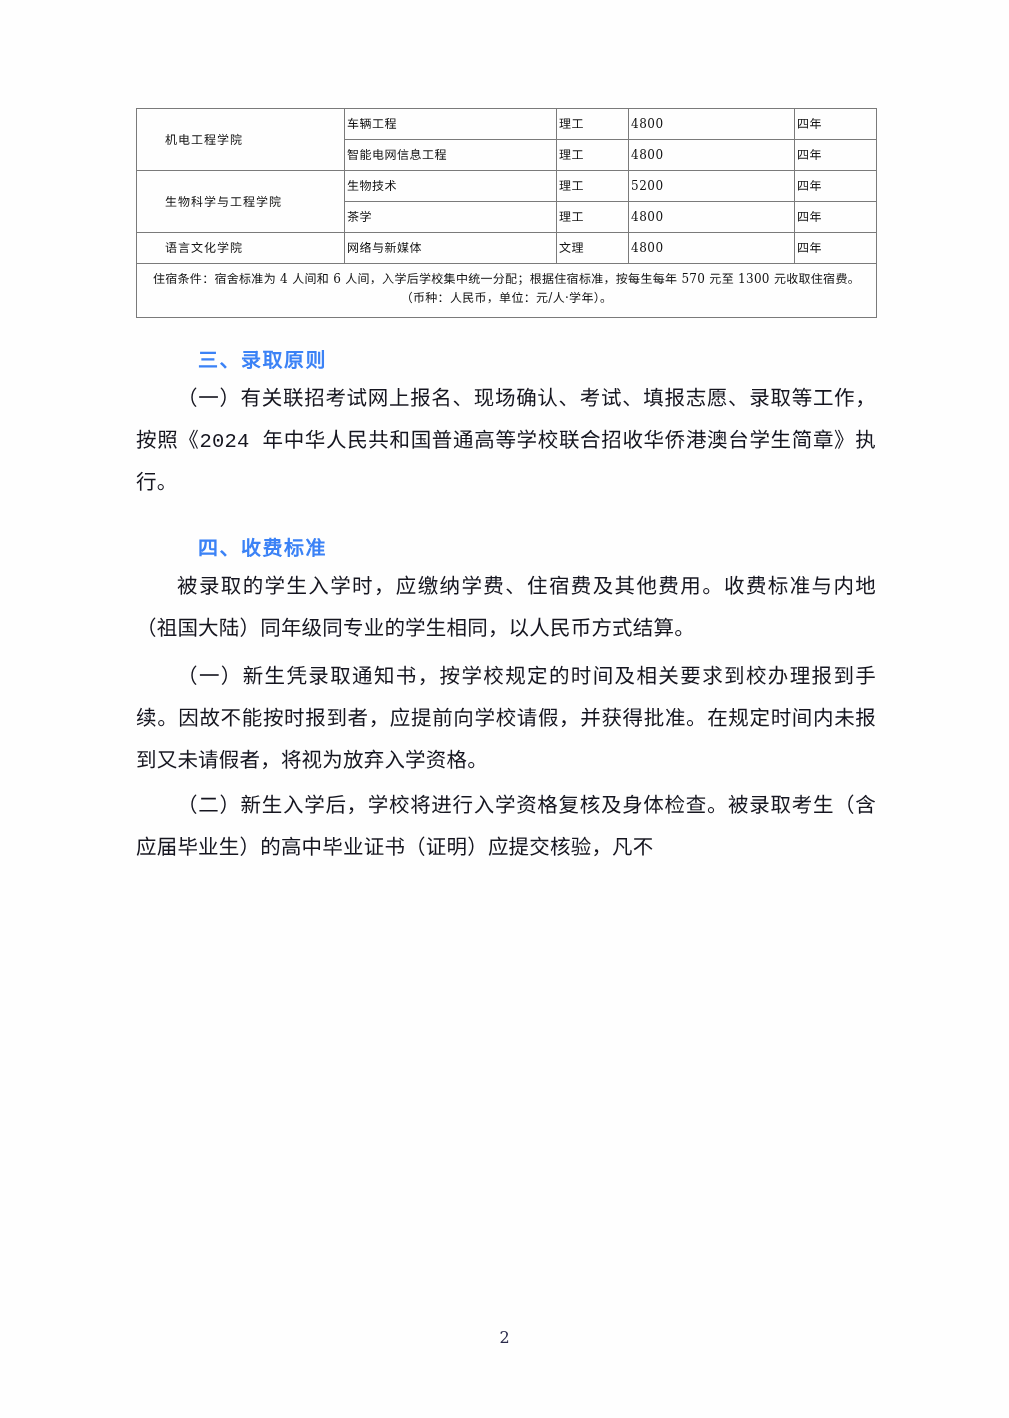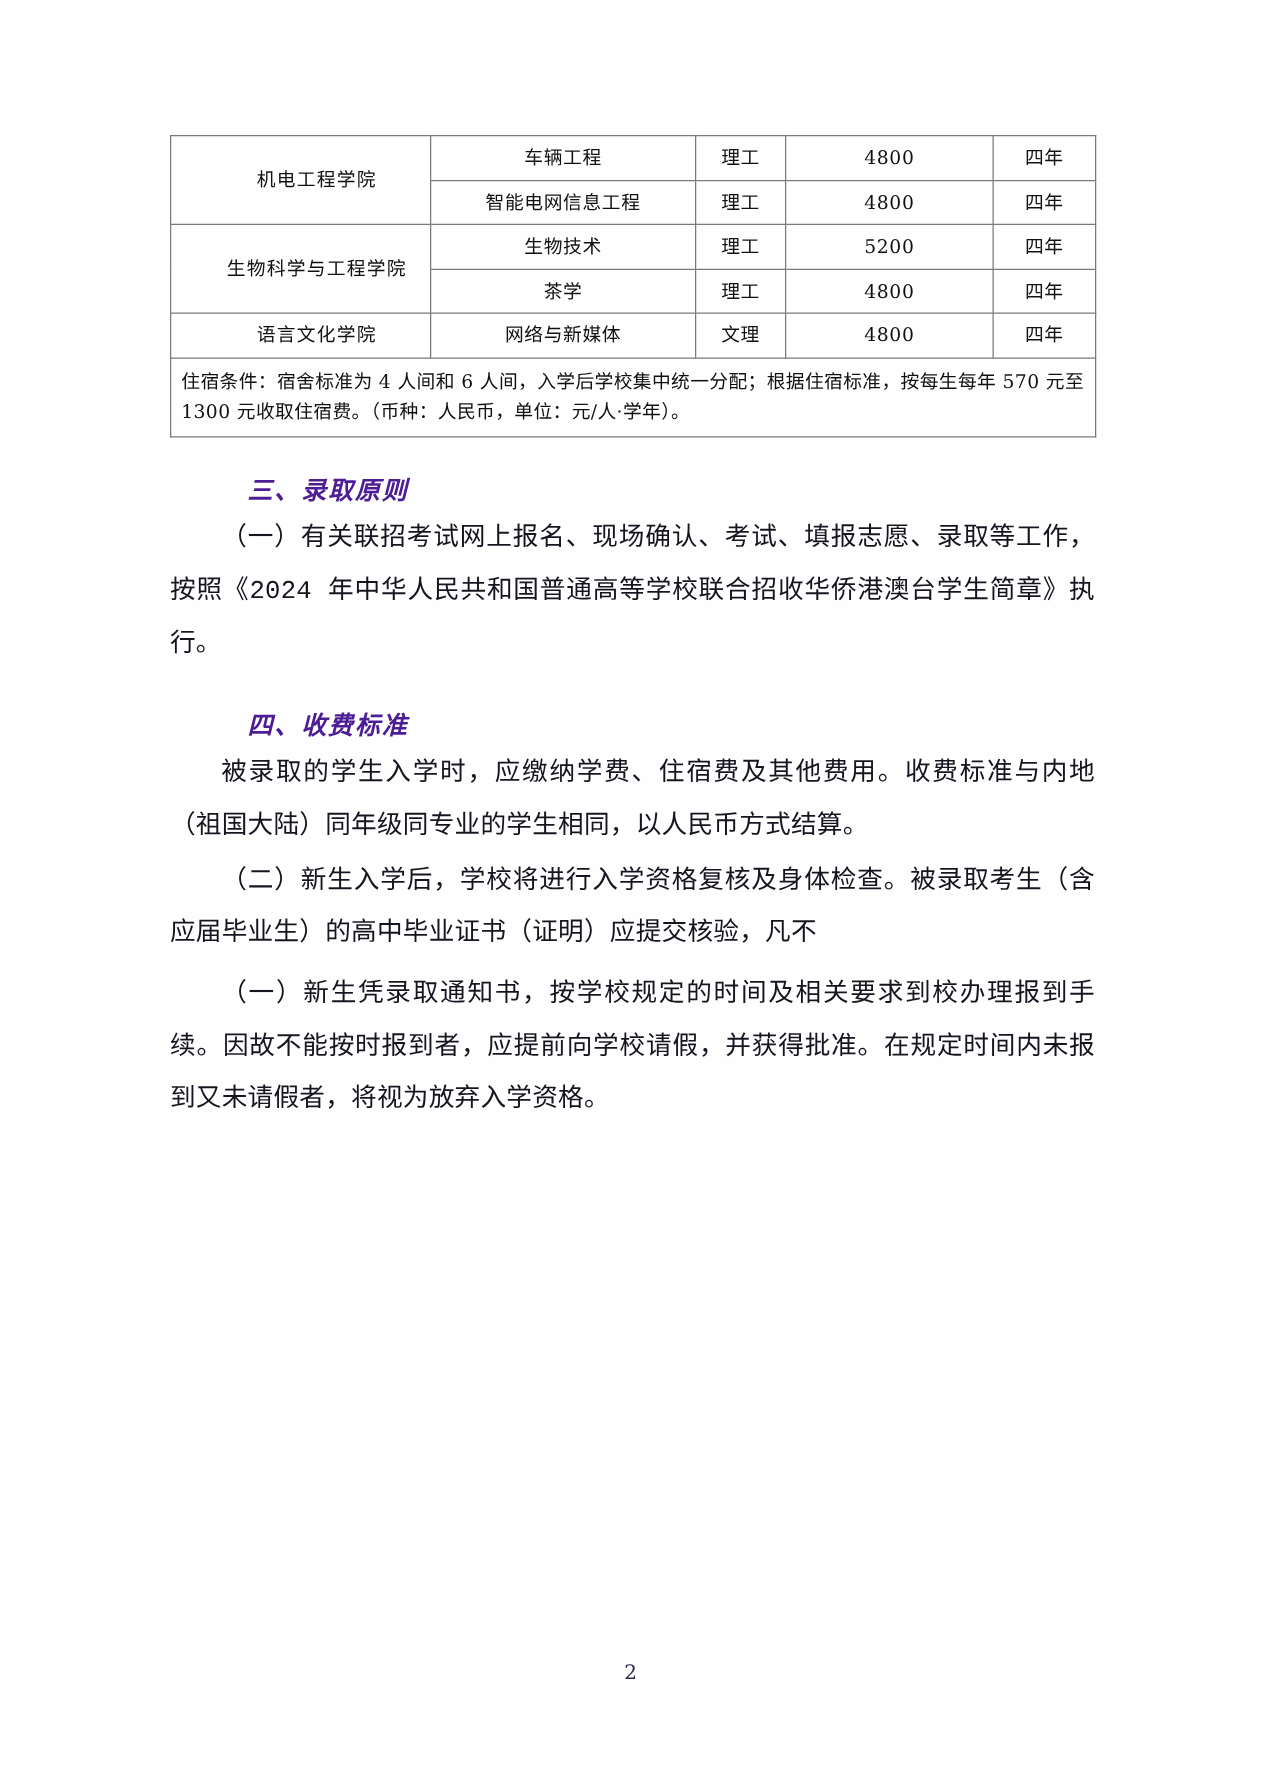--- a/index.html
+++ b/index.html
@@ -36,55 +36,53 @@
   
   .plan-table {
     border-collapse: collapse;
     width: 740px;
     table-layout: fixed;
     margin: 0 0 0 0;
   }
   .plan-table td {
     border: 1px solid #7a7a7a;
     font-family: "DejaVu Serif", "Liberation Serif", serif;
-    font-size: 15px;
+    font-size: 12px;
     line-height: 1.5;
-    text-align: center;
     vertical-align: middle;
     padding: 6px 2px;
     color: #111;
     letter-spacing: 0.5px;
   }
   .plan-table td.college {
     letter-spacing: 1px;
     padding-left: 28px;
   }
   .plan-table td.note {
-    text-align: left;
+    text-align: center;
     padding: 6px 8px 8px 8px;
     line-height: 1.62;
     letter-spacing: 0.3px;
-    font-size: 15px;
+    font-size: 12px;
   }
   .col-college { width: 208px; }
   .col-major   { width: 212px; }
   .col-type    { width: 72px; }
   .col-fee     { width: 166px; }
   .col-years   { width: 82px; }
 
   
   .sec-head {
     font-family: "DejaVu Sans", "Liberation Sans", sans-serif;
     font-weight: bold;
     font-size: 20px;
     letter-spacing: 1.5px;
     margin: 26px 0 4px 0;
     padding-left: 62px;
-    color: #4c1d95;
-    font-style: italic;
+    color: #3b82f6;
   }
   p.para {
     font-family: Liberation Mono, monospace;
     font-size: 20.5px;
     line-height: 2.06;
     letter-spacing: 0.2px;
     margin: 0 0 2px 0;
     text-indent: 41px;
     text-align: justify;
     text-justify: inter-ideograph;
@@ -165,20 +163,20 @@
 
       </tbody>
     </table>
 
     <h2 class="sec-head">三、录取原则</h2>
     <p class="para first-of-sec">（一）有关联招考试网上报名、现场确认、考试、填报志愿、录取等工作，按照《2024 年中华人民共和国普通高等学校联合招收华侨港澳台学生简章》执行。</p>
 
     <h2 class="sec-head">四、收费标准</h2>
     <p class="para first-of-sec">被录取的学生入学时，应缴纳学费、住宿费及其他费用。收费标准与内地（祖国大陆）同年级同专业的学生相同，以人民币方式结算。</p>
 
+    <p class="para first-of-sec">（一）新生凭录取通知书，按学校规定的时间及相关要求到校办理报到手续。因故不能按时报到者，应提前向学校请假，并获得批准。在规定时间内未报到又未请假者，将视为放弃入学资格。</p>
     <p class="para">（二）新生入学后，学校将进行入学资格复核及身体检查。被录取考生（含应届毕业生）的高中毕业证书（证明）应提交核验，凡不</p>
-    <p class="para first-of-sec">（一）新生凭录取通知书，按学校规定的时间及相关要求到校办理报到手续。因故不能按时报到者，应提前向学校请假，并获得批准。在规定时间内未报到又未请假者，将视为放弃入学资格。</p>
 
   </div>
 
   <div id="page-number">2</div>
 
 </div>
 
 </body></html>

